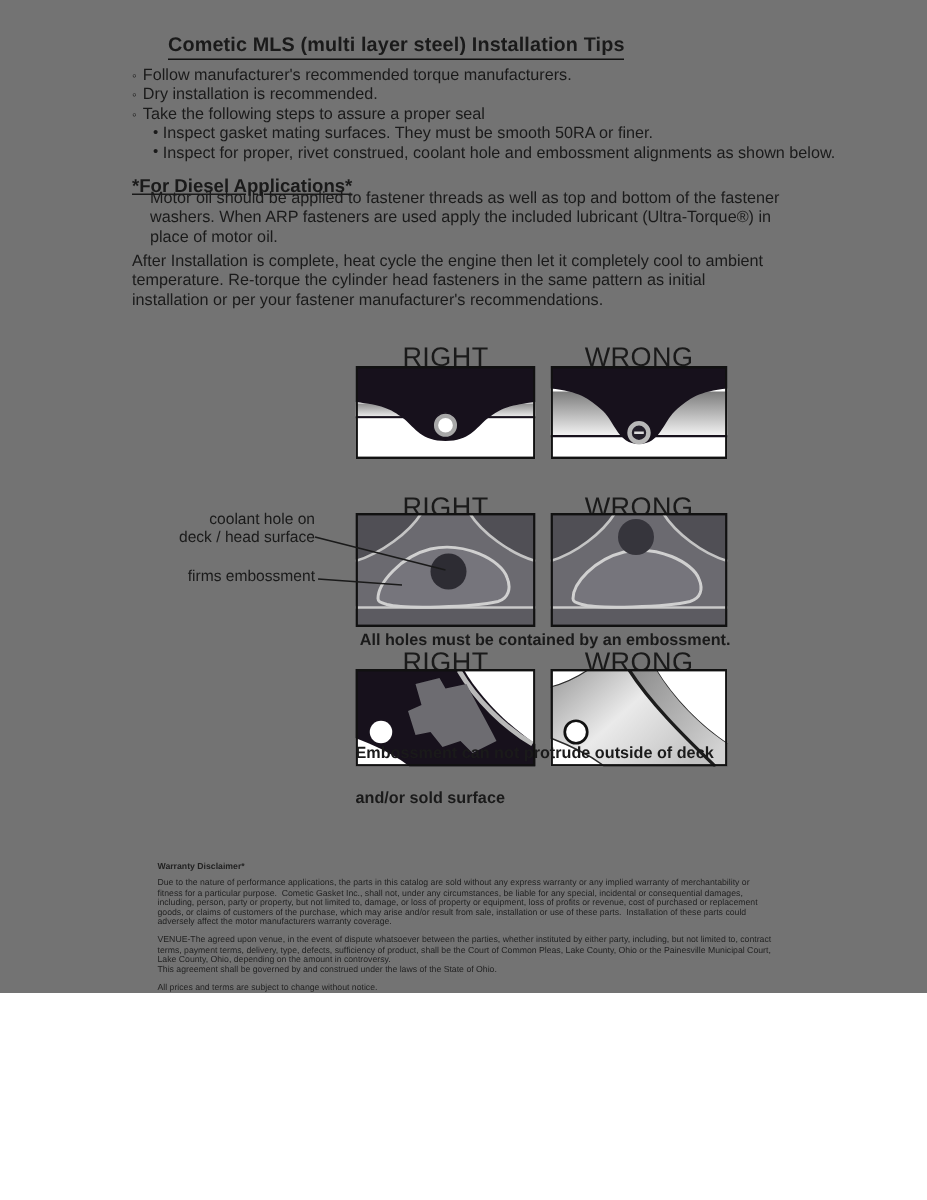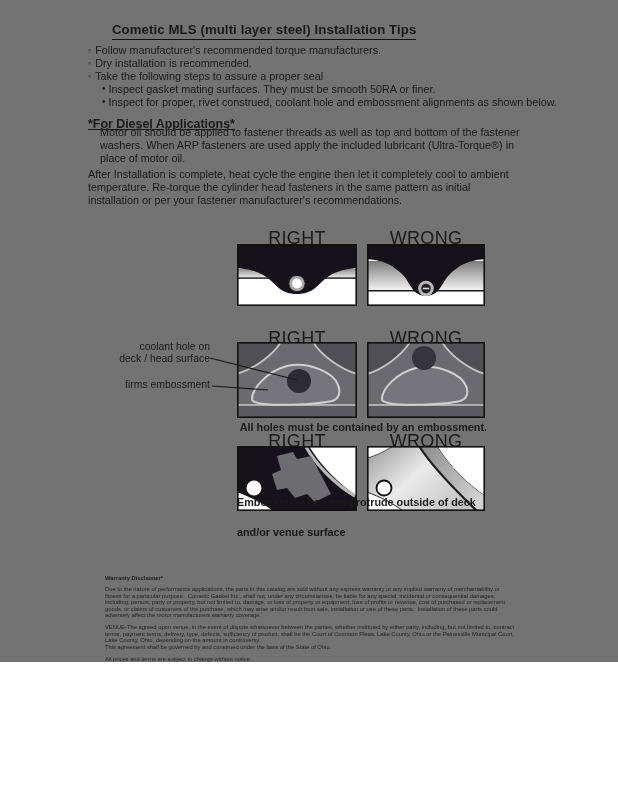--- a/index.html
+++ b/index.html
@@ -179,21 +179,21 @@
       <path d="M0,0 H70 C82,20 100,38 118,50 V65 H36 C26,57 13,51 0,46 Z" fill="url(#g3a)" stroke="#2a2a2a" stroke-width="1"></path>
       <path d="M52,0 C66,22 88,44 110,65 L118,65 L118,50 C100,38 82,20 70,0 Z" fill="url(#g3b)"></path>
       <path d="M52,0 C66,22 88,44 110,65" stroke="#1c1c1c" stroke-width="2.2" fill="none"></path>
       <path d="M0,0 L26,0 C17,6 8,10 0,12 Z" fill="#ffffff" stroke="#2a2a2a" stroke-width="0.8"></path>
       <circle cx="17" cy="42" r="7.5" fill="#ffffff" stroke="#111" stroke-width="1.8"></circle>
       <rect x="0.8" y="0.8" width="116.4" height="63.4" fill="none" stroke="#111" stroke-width="1.6"></rect>
     </svg>
   </div>
 
   <div class="abs fig-caption" style="left:237px;top:496px;">Embossment can not protrude outside of deck</div>
-  <div class="abs fig-caption" style="left:237px;top:526px;">and/or venue surface</div>
+  <div class="abs fig-caption" style="left:237px;top:526px;">and/or sold surface</div>
 
   <div class="abs fineprint-block" style="left:105px;top:575px;width:410px;">
     <p class="fineprint" style="font-weight:bold;margin-bottom:5px;">Warranty Disclaimer*</p>
     <p class="fineprint">Due to the nature of performance applications, the parts in this catalog are sold without any express warranty or any implied warranty of merchantability or fitness for a particular purpose.  Cometic Gasket Inc., shall not, under any circumstances, be liable for any special, incidental or consequential damages, including, person, party or property, but not limited to, damage, or loss of property or equipment, loss of profits or revenue, cost of purchased or replacement goods, or claims of customers of the purchase, which may arise and/or result from sale, installation or use of these parts.  Installation of these parts could adversely affect the motor manufacturers warranty coverage.</p>
     <p class="fineprint tight">VENUE-The agreed upon venue, in the event of dispute whatsoever between the parties, whether instituted by either party, including, but not limited to, contract terms, payment terms, delivery, type, defects, sufficiency of product, shall be the Court of Common Pleas, Lake County, Ohio or the Painesville Municipal Court, Lake County, Ohio, depending on the amount in controversy.</p>
     <p class="fineprint">This agreement shall be governed by and construed under the laws of the State of Ohio.</p>
     <p class="fineprint">All prices and terms are subject to change without notice.</p>
     <p class="fineprint">Terms COD- Secured with a completed dealer/jobber application on File, COD-Company check with a current credit card number on file.  Open accounts may be established by well rated firms.  A credit application is available upon request.  Open accounts are due payable Net 30 days from date of invoice.  No statement will be sent.  If an account becomes 60 or more days past due, it is subject to being placed on credit hold.  No orders will be shipped or new orders accepted until past due balance is paid.  If an account becomes 90 or more days past due, it is subject to being placed for collections.  All costs of collection are the responsibility of the customer, including attorney fees, court costs, and other expenses of litigation.</p>
     <p class="fineprint">Returns- Authorized (RGA) must be obtained in advance on all returns.  A packing slip or invoice number must accompany the merchandise.  No returns after 30 days from invoice date.  All returns are subject to a 25% restocking charge.  All custom designed and custom manufactured gaskets are non-returnable.</p>
     <p class="fineprint tight">Only catalog parts are returnable.</p>

